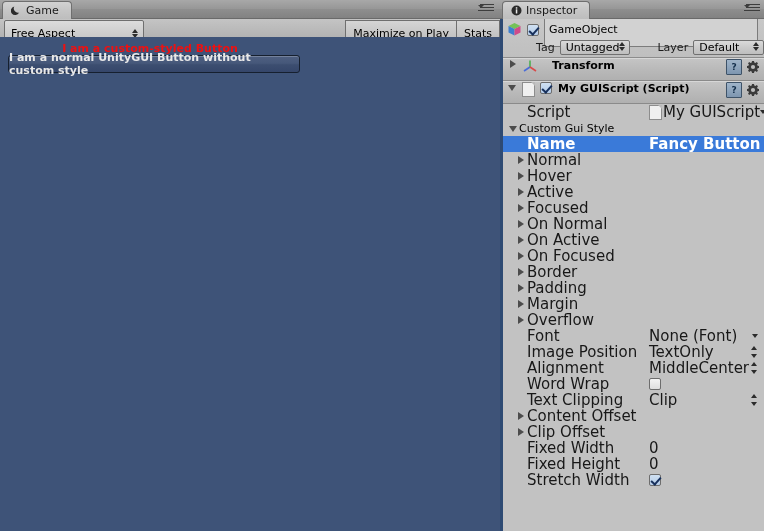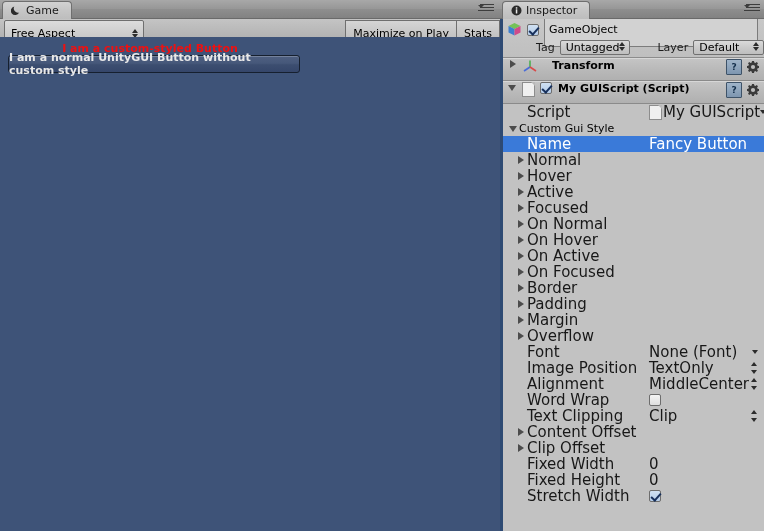--- a/index.html
+++ b/index.html
@@ -307,21 +307,21 @@
   .prow .pvalue {
     flex: 1;
     display: flex; align-items: center;
     white-space: nowrap;
     color: #181818;
     padding-right: 6px;
   }
   .prow.selected {
     background: #3a7ad9;
   }
-  .prow.selected .plabel, .prow.selected .pvalue { color: #ffffff; }
+  .prow.selected .plabel, .prow.selected .pvalue { color: #ffffff; font-weight: bold; }
   .prow .mini-foldout {
     width: 11px; height: 11px; position: relative; flex: 0 0 auto;
   }
   .prow .mini-foldout:after {
     content: ""; position: absolute; left: 2px; top: 1px;
     border-top: 4.5px solid transparent;
     border-bottom: 4.5px solid transparent;
     border-left: 6px solid #4c4c4c;
   }
   .grouprow {
@@ -559,27 +559,20 @@
             <span class="plabel-indent">
               <span class="mini-foldout"></span>
             </span>
             <span class="plabel">On Normal</span>
             <span class="pvalue"></span>
           </div>
           <div class="prow">
             <span class="plabel-indent">
               <span class="mini-foldout"></span>
             </span>
-            <span class="plabel">On Hover</span>
-            <span class="pvalue"></span>
-          </div>
-          <div class="prow">
-            <span class="plabel-indent">
-              <span class="mini-foldout"></span>
-            </span>
             <span class="plabel">On Active</span>
             <span class="pvalue"></span>
           </div>
           <div class="prow">
             <span class="plabel-indent">
               <span class="mini-foldout"></span>
             </span>
             <span class="plabel">On Focused</span>
             <span class="pvalue"></span>
           </div>

